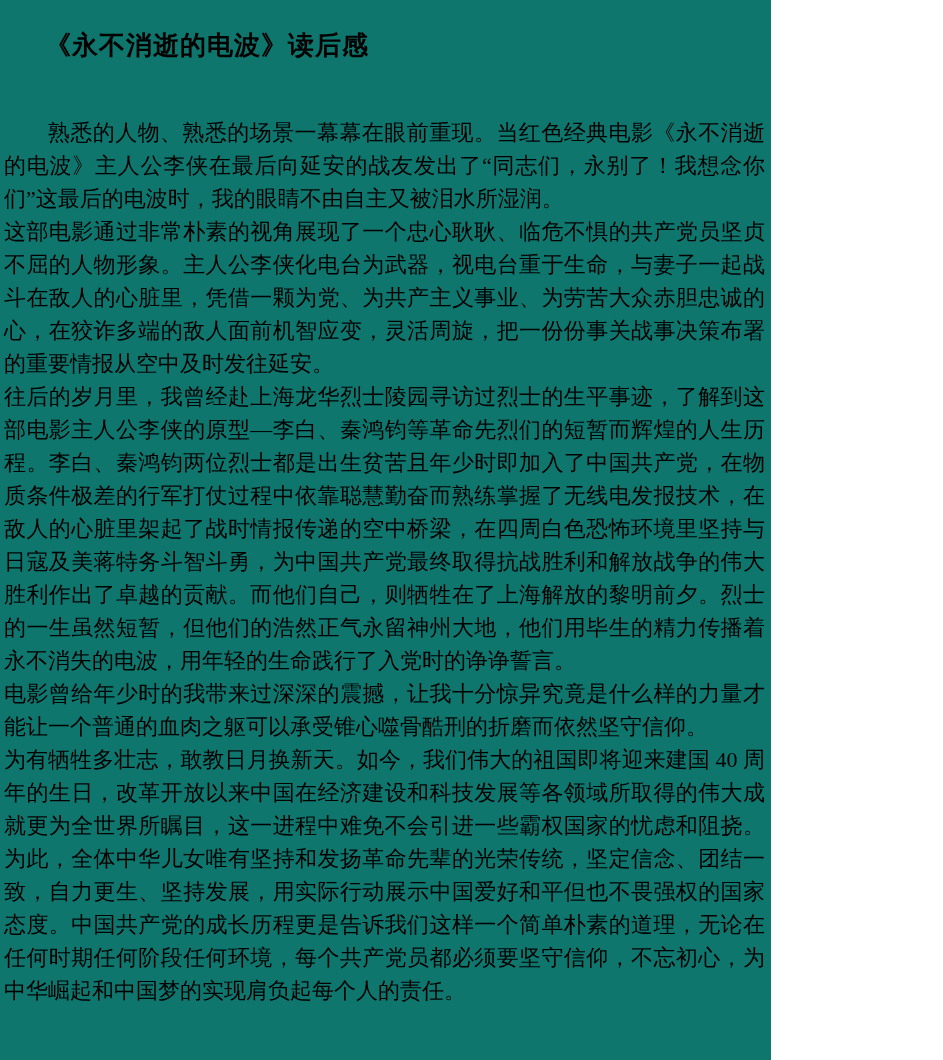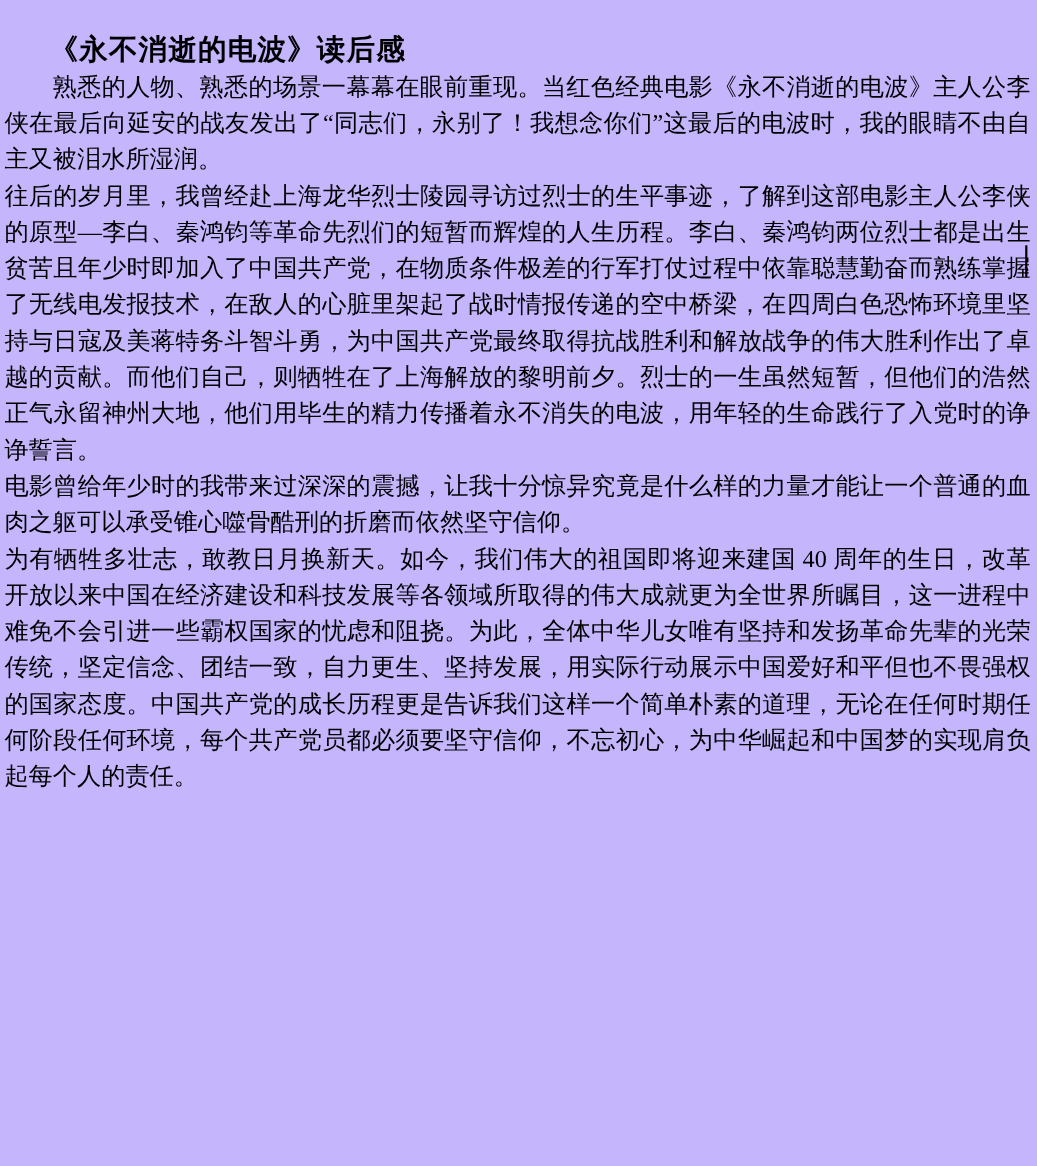--- a/index.html
+++ b/index.html
@@ -2,36 +2,37 @@
 <html><head>
 <meta charset="utf-8">
 <style>
   html, body {
     margin: 0;
     padding: 0;
     background: #ffffff;
   }
   .page {
     position: relative;
-    width: 943px;
+    width: 771px;
     height: 1060px;
-    background: #c4b5fd;
+    background: #0f766e;
     overflow: hidden;
     color: #000000;
   }
   .doc-title {
     margin: 28px 0 0 45px;
     font-family: "Liberation Sans", sans-serif;
     font-size: 26px;
     font-weight: 700;
     line-height: 34px;
     color: #000000;
     letter-spacing: 1px;
   }
   .doc-body {
+    margin-top: 54px;
     padding: 0 6px 0 4px;
     font-family: "Liberation Serif", serif;
     font-size: 22px;
     line-height: 33px;
     text-align: justify;
     text-justify: inter-ideograph;
     color: #000000;
   }
   .doc-body p {
     margin: 0;
@@ -51,20 +52,21 @@
 </style>
 </head>
 <body>
 
 <div class="page">
 
   <h1 class="doc-title">《永不消逝的电波》读后感</h1>
 
   <div class="doc-body">
     <p class="first-indent">熟悉的人物、熟悉的场景一幕幕在眼前重现。当红色经典电影《永不消逝的电波》主人公李侠在最后向延安的战友发出了“同志们，永别了！我想念你们”这最后的电波时，我的眼睛不由自主又被泪水所湿润。</p>
+    <p>这部电影通过非常朴素的视角展现了一个忠心耿耿、临危不惧的共产党员坚贞不屈的人物形象。主人公李侠化电台为武器，视电台重于生命，与妻子一起战斗在敌人的心脏里，凭借一颗为党、为共产主义事业、为劳苦大众赤胆忠诚的心，在狡诈多端的敌人面前机智应变，灵活周旋，把一份份事关战事决策布署的重要情报从空中及时发往延安。</p>
     <p>往后的岁月里，我曾经赴上海龙华烈士陵园寻访过烈士的生平事迹，了解到这部电影主人公李侠的原型—李白、秦鸿钧等革命先烈们的短暂而辉煌的人生历程。李白、秦鸿钧两位烈士都是出生贫苦且年少时即加入了中国共产党，在物质条件极差的行军打仗过程中依靠聪慧勤奋而熟练掌握了无线电发报技术，在敌人的心脏里架起了战时情报传递的空中桥梁，在四周白色恐怖环境里坚持与日寇及美蒋特务斗智斗勇，为中国共产党最终取得抗战胜利和解放战争的伟大胜利作出了卓越的贡献。而他们自己，则牺牲在了上海解放的黎明前夕。烈士的一生虽然短暂，但他们的浩然正气永留神州大地，他们用毕生的精力传播着永不消失的电波，用年轻的生命践行了入党时的诤诤誓言。</p>
     <p>电影曾给年少时的我带来过深深的震撼，让我十分惊异究竟是什么样的力量才能让一个普通的血肉之躯可以承受锥心噬骨酷刑的折磨而依然坚守信仰。</p>
     <p>为有牺牲多壮志，敢教日月换新天。如今，我们伟大的祖国即将迎来建国 40 周年的生日，改革开放以来中国在经济建设和科技发展等各领域所取得的伟大成就更为全世界所瞩目，这一进程中难免不会引进一些霸权国家的忧虑和阻挠。为此，全体中华儿女唯有坚持和发扬革命先辈的光荣传统，坚定信念、团结一致，自力更生、坚持发展，用实际行动展示中国爱好和平但也不畏强权的国家态度。中国共产党的成长历程更是告诉我们这样一个简单朴素的道理，无论在任何时期任何阶段任何环境，每个共产党员都必须要坚守信仰，不忘初心，为中华崛起和中国梦的实现肩负起每个人的责任。</p>
   </div>
 
   <div class="text-caret"></div>
 
 </div>
 
 </body></html>

